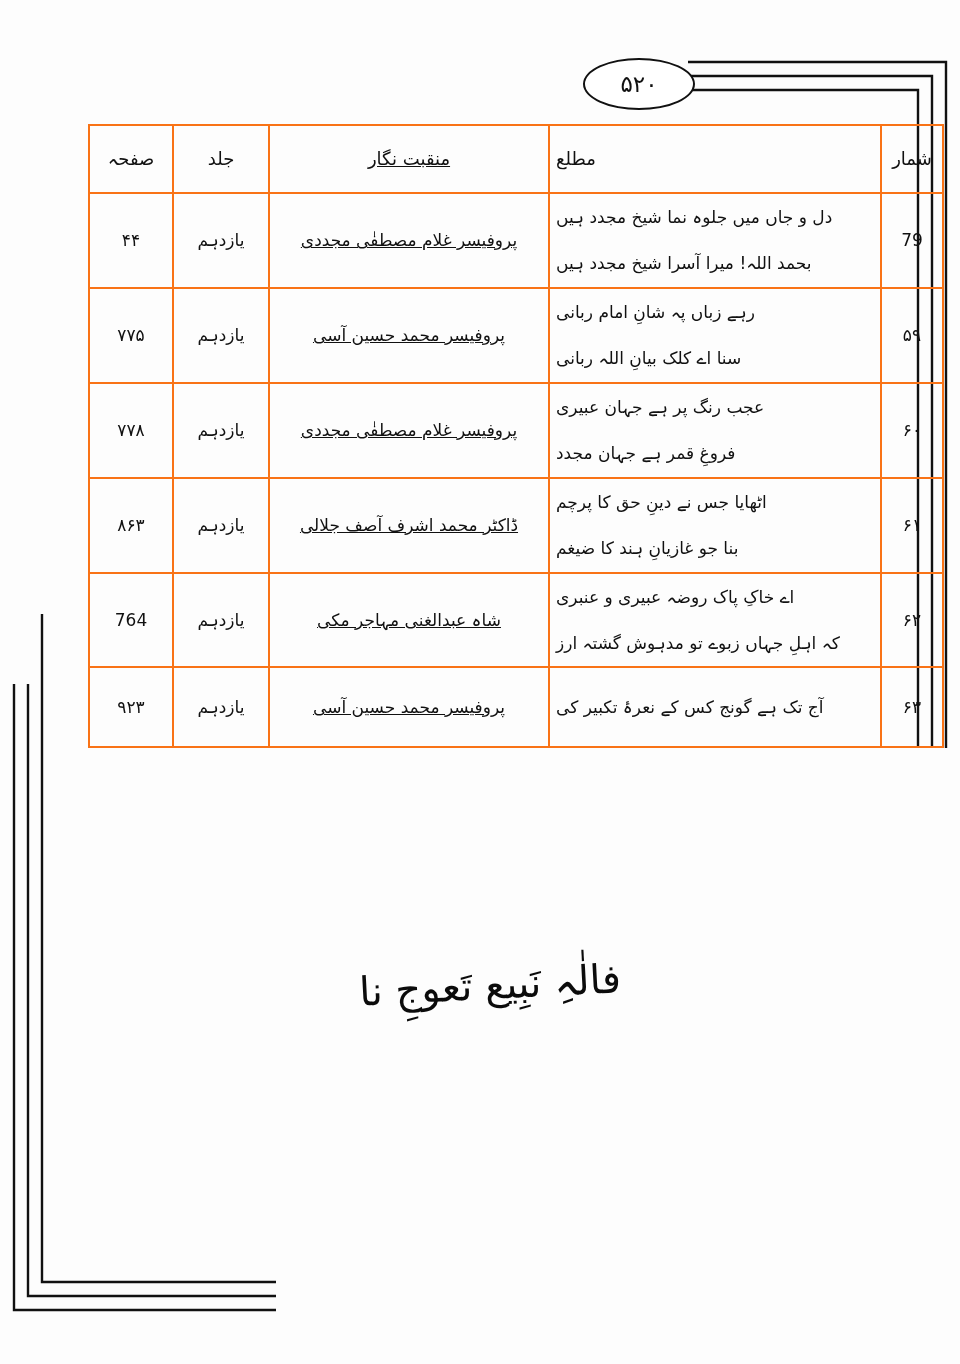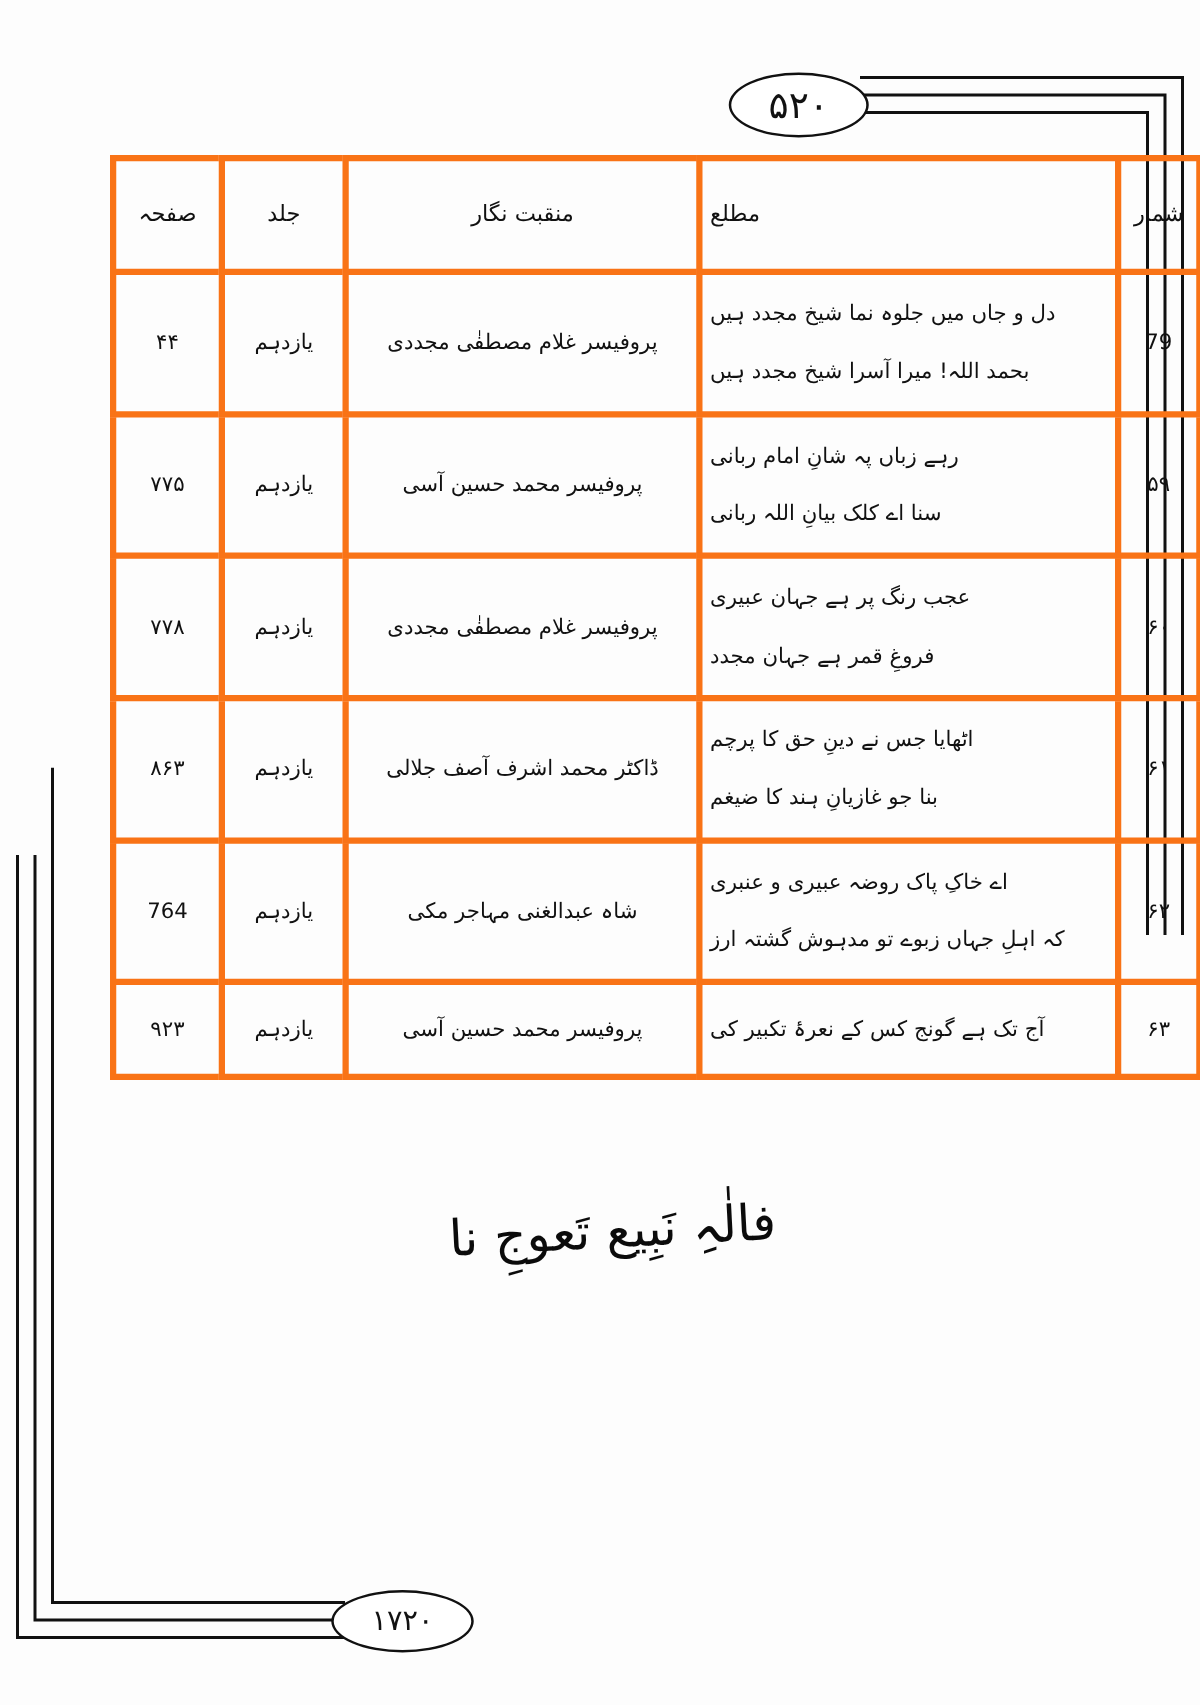--- a/index.html
+++ b/index.html
@@ -36,21 +36,21 @@
     top: 58px;
     left: 583px;
     width: 108px;
     height: 48px;
     border: 2px solid #111;
     border-radius: 50%;
     background: #fff;
     display: flex;
     align-items: center;
     justify-content: center;
-    font-size: 30px;
+    font-size: 23px;
     letter-spacing: 1px;
     direction: rtl;
   }
 
   .bottom-bubble {
     position: absolute;
     top: 1272px;
     left: 265px;
     width: 110px;
     height: 46px;
@@ -74,34 +74,34 @@
     height: 624px;
   }
   table.index {
     border-collapse: collapse;
     width: 100%;
     height: 100%;
     direction: rtl;
     table-layout: fixed;
   }
   table.index th, table.index td {
-    border: 5px solid #f97316;
+    border: 2px solid #f97316;
     vertical-align: middle;
-    padding: 18px 6px;
+    padding: 8px 6px;
     font-size: 17px;
     line-height: 1.55;
   }
   table.index th {
     height: 50px;
     font-weight: normal;
     font-size: 18px;
   }
   .col-num   { width: 48px;  text-align: center; }
   .col-matla { width: 318px; text-align: left; }
-  .col-auth  { width: 266px; text-align: center; }
+  .col-auth  { width: 266px; text-align: center; text-decoration: underline; }
   .col-vol   { width: 82px;  text-align: center; }
   .col-page  { width: 70px;  text-align: center; }
 
   td.col-num { font-size: 18px; vertical-align: top; padding-top: 8px; }
   .matla-line { display: block; white-space: nowrap; }
   .matla-line + .matla-line { margin-top: 20px; }
 
   tbody tr { height: 76px; }
 
   .urdu {
@@ -234,17 +234,14 @@
   </div>
 
   <div class="bottom-rails">
     <svg width="420" height="720" viewBox="0 0 420 720">
       <path d="M36 0 V668 H270" fill="none" stroke="#111" stroke-width="2.4"></path>
       <path d="M22 70 V682 H270" fill="none" stroke="#111" stroke-width="2.4"></path>
       <path d="M8 70 V696 H270" fill="none" stroke="#111" stroke-width="2.4"></path>
     </svg>
   </div>
 
-  <div class="bottom-bubble">
-    <span>۱۷۲۰</span>
-  </div>
 
 </div>
 
 </body></html>

